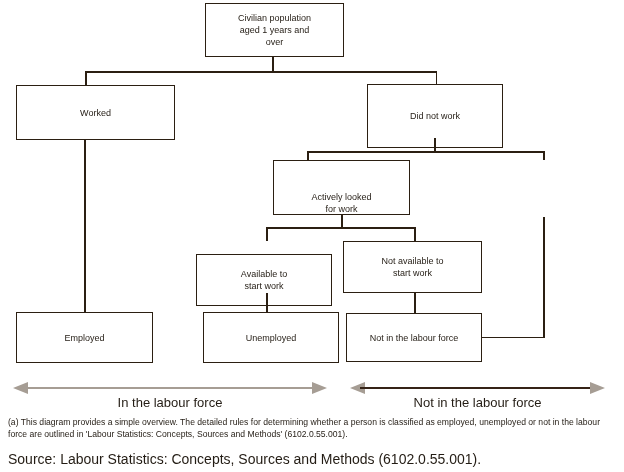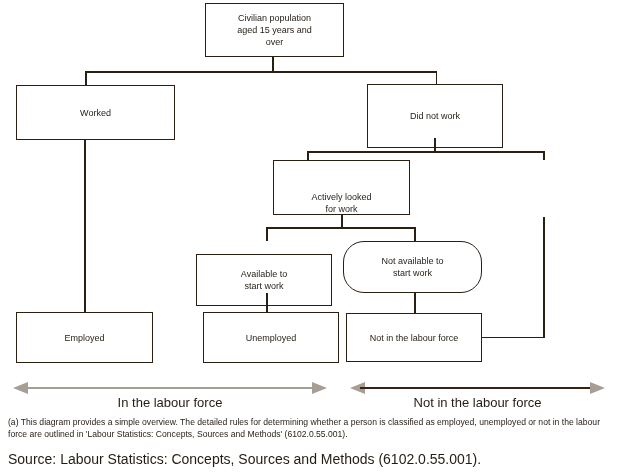--- a/index.html
+++ b/index.html
@@ -29,21 +29,21 @@
   .n-civilian     { left:205px; top:3px;   width:139px; height:54px; }
   .n-civilian span { max-width: 88px; }
   .n-worked       { left:16px;  top:85px;  width:159px; height:55px; }
   .n-didnotwork   { left:367px; top:84px;  width:136px; height:64px; }
   .n-actively     { left:273px; top:160px; width:137px; height:55px; }
   .n-actively span { max-width: 72px; margin-top: 30px; }
   .n-notactively  { left:478px; top:160px; width:135px; height:57px; }
   .n-notactively span { max-width: 76px; }
   .n-available    { left:196px; top:241px; width:136px; height:52px;margin-top:13px; }
   .n-available span { max-width: 60px; }
-  .n-notavailable { left:343px; top:241px; width:139px; height:52px;border-radius:21px; }
+  .n-notavailable { left:343px; top:241px; width:139px; height:52px; }
   .n-notavailable span { max-width: 74px; }
   .n-employed     { left:16px;  top:312px; width:137px; height:51px; }
   .n-unemployed   { left:203px; top:312px; width:136px; height:51px; }
   .n-nilf         { left:346px; top:313px; width:136px; height:49px; }
   
   .vline, .hline { position: absolute; background: #2b1f12; }
   .vline { width: 1.5px; }
   .hline { height: 1.5px; }
   .l1  { left:272px; top:57px;  height:15px; }
   .l2  { left:85px;  top:71px;  width:352px; }
@@ -88,21 +88,21 @@
     position: absolute; left: 8px; top: 451px; width: 610px;
     font-size: 14px; color: #231c14;
   }
 </style>
 </head>
 <body>
 
 <div class="canvas">
 
   <div class="node n-civilian">
-    <span>Civilian population aged 15 years and over</span>
+    <span>Civilian population aged 1 years and over</span>
   </div>
   <div class="node n-worked">
     <span>Worked</span>
   </div>
   <div class="node n-didnotwork">
     <span>Did not work</span>
   </div>
   <div class="node n-actively">
     <span>Actively looked for work</span>
   </div>

